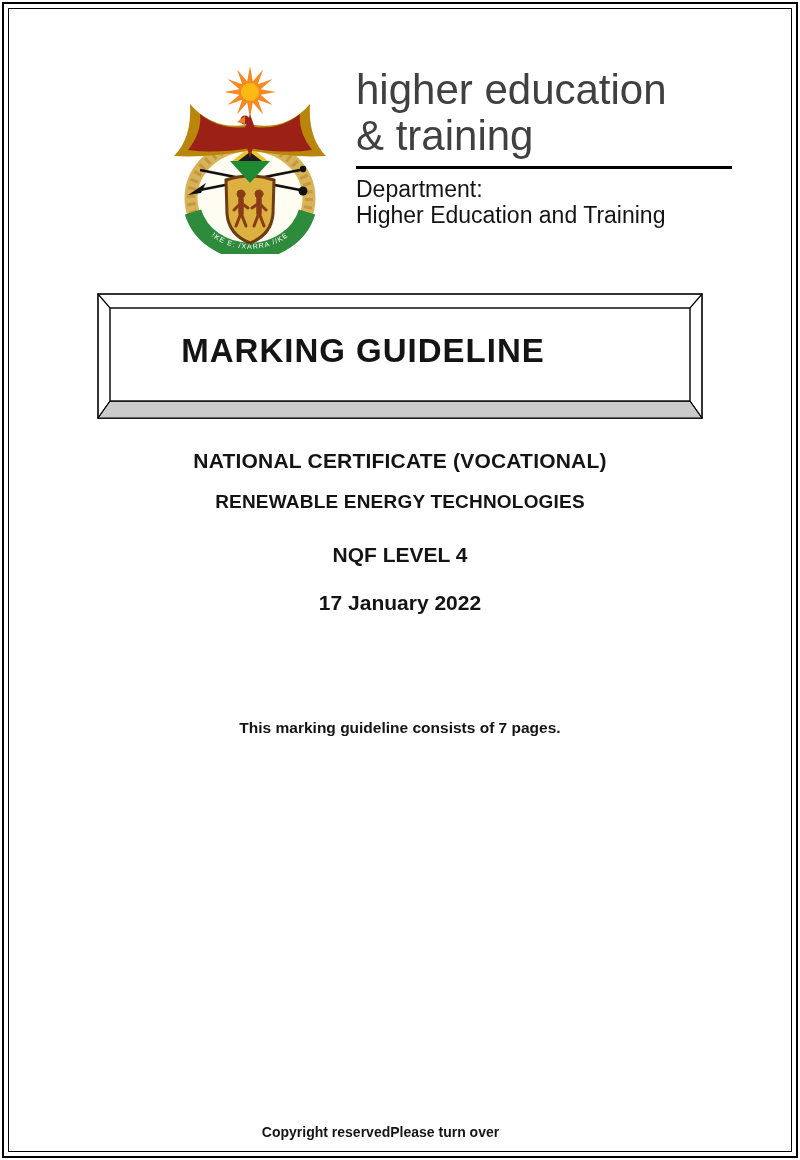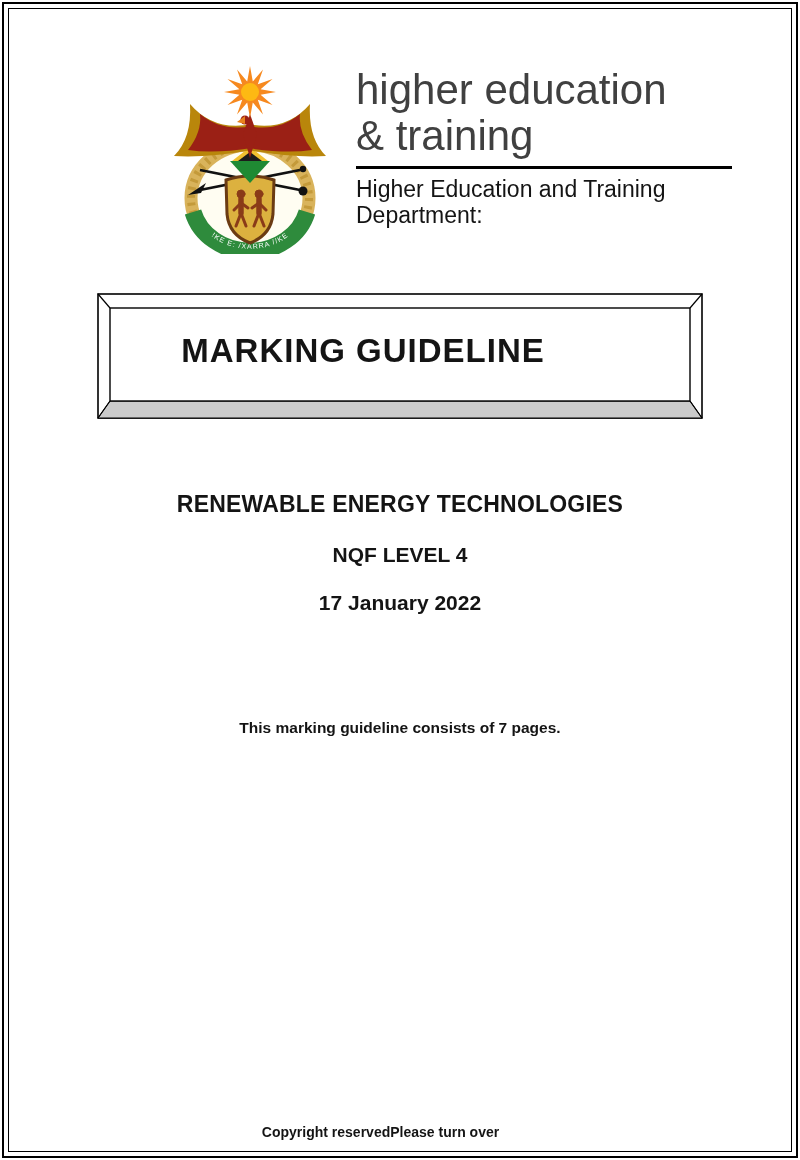--- a/index.html
+++ b/index.html
@@ -24,21 +24,21 @@
   .title-box{position:absolute;left:97px;top:293px;width:532px;height:126px;}
   .title-box svg{position:absolute;left:0;top:0;}
   .title-text{
     position:absolute;inset:0;display:flex;align-items:center;justify-content:center;
     font-size:33px;font-weight:700;letter-spacing:1px;padding-bottom:10px;
   }
 
   
   .cline{position:absolute;left:0;right:0;text-align:center;font-weight:700;}
   .cert{top:449px;font-size:21px;letter-spacing:0.2px;}
-  .subject{top:491px;font-size:23px;letter-spacing:0.2px;}
+  .subject{top:491px;font-size:19px;letter-spacing:0.2px;}
   .level{top:518px;font-size:21px;margin-top:25px;}
   .date{top:591px;font-size:21px;}
   .note{top:719px;font-size:15.5px;}
 
   
   .footer{position:absolute;left:24px;right:63px;top:1124px;display:flex;justify-content:center;font-size:14px;font-weight:700;}
 </style>
 </head>
 <body>
 
@@ -92,38 +92,39 @@
       <polygon points="77,58 85,52 85,60" fill="var(--beak-orange)"></polygon>
 
       <polygon fill="var(--sun-orange)" points="90,2 92.8,17.4 103,5.5 97.8,20.2 112.5,15 100.6,25.2 116,28 100.6,30.8 112.5,41 97.8,35.8 103,50.5 92.8,38.6 90,54 87.2,38.6 77,50.5 82.2,35.8 67.5,41 79.4,30.8 64,28 79.4,25.2 67.5,15 82.2,20.2 77,5.5 87.2,17.4"></polygon>
       <circle cx="90" cy="28" r="9" fill="var(--sun-yellow)"></circle>
     </svg>
 
     <div class="head-text">
       <div class="wordmark">higher education</div>
       <div class="wordmark">&amp; training</div>
       <div class="rule"></div>
+      <div class="dept">Department:</div>
       <div class="dept">Higher Education and Training</div>
-      <div class="dept">Department:</div>
     </div>
   </div>
 
   <div class="title-box">
     <svg width="606" height="126" viewBox="0 0 606 126" aria-hidden="true">
       <rect x="1" y="1" width="604" height="124" fill="#ffffff" stroke="#000" stroke-width="1.6"></rect>
       <polygon points="1,125 605,125 593,108 13,108" fill="var(--bevel-gray)" stroke="#000" stroke-width="1"></polygon>
       <line x1="1" y1="1" x2="13" y2="15" stroke="#000" stroke-width="1.2"></line>
       <line x1="605" y1="1" x2="593" y2="15" stroke="#000" stroke-width="1.2"></line>
       <line x1="1" y1="125" x2="13" y2="108" stroke="#000" stroke-width="1.2"></line>
       <line x1="605" y1="125" x2="593" y2="108" stroke="#000" stroke-width="1.2"></line>
       <rect x="13" y="15" width="580" height="93" fill="#ffffff" stroke="#000" stroke-width="1.4"></rect>
     </svg>
     <div class="title-text">MARKING GUIDELINE</div>
   </div>
 
+  <div class="cline cert">NATIONAL CERTIFICATE (VOCATIONAL)</div>
   <div class="cline subject">RENEWABLE ENERGY TECHNOLOGIES</div>
   <div class="cline level">NQF LEVEL 4</div>
   <div class="cline date">17 January 2022</div>
   <div class="cline note">This marking guideline consists of 7 pages.</div>
 
   <div class="footer">
     <span>Copyright reserved</span>
     <span>Please turn over</span>
   </div>
 </div>

